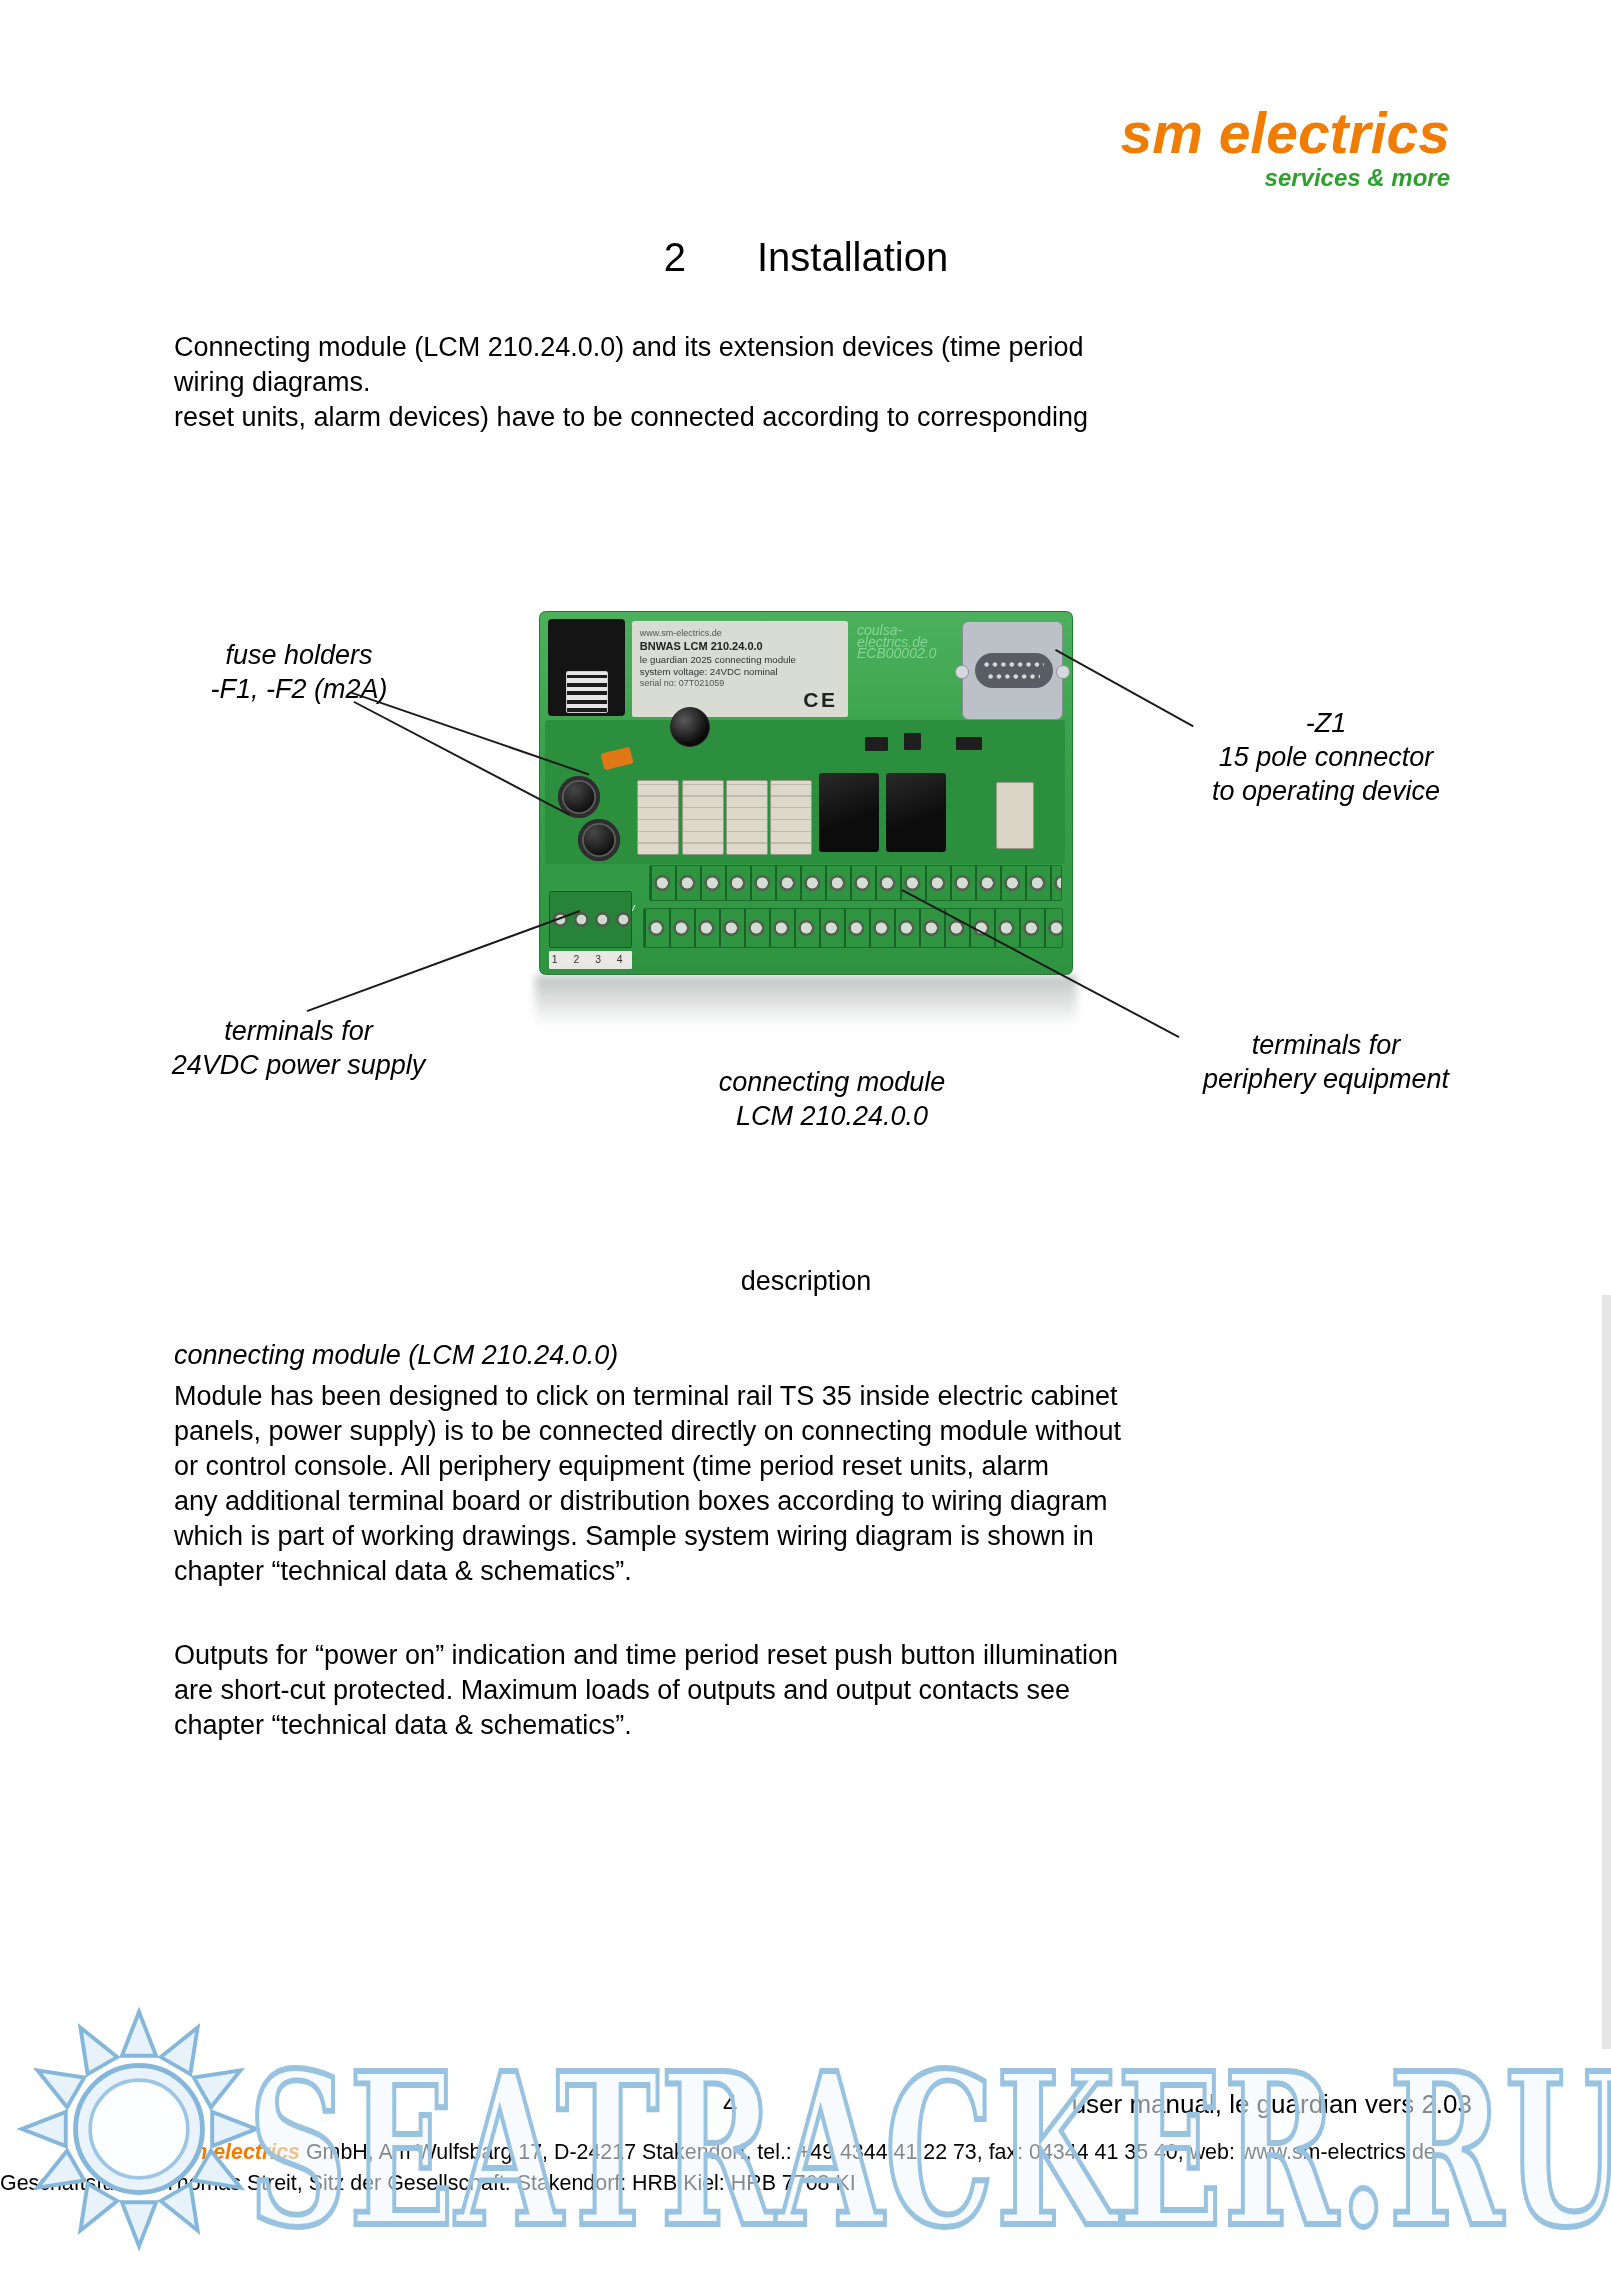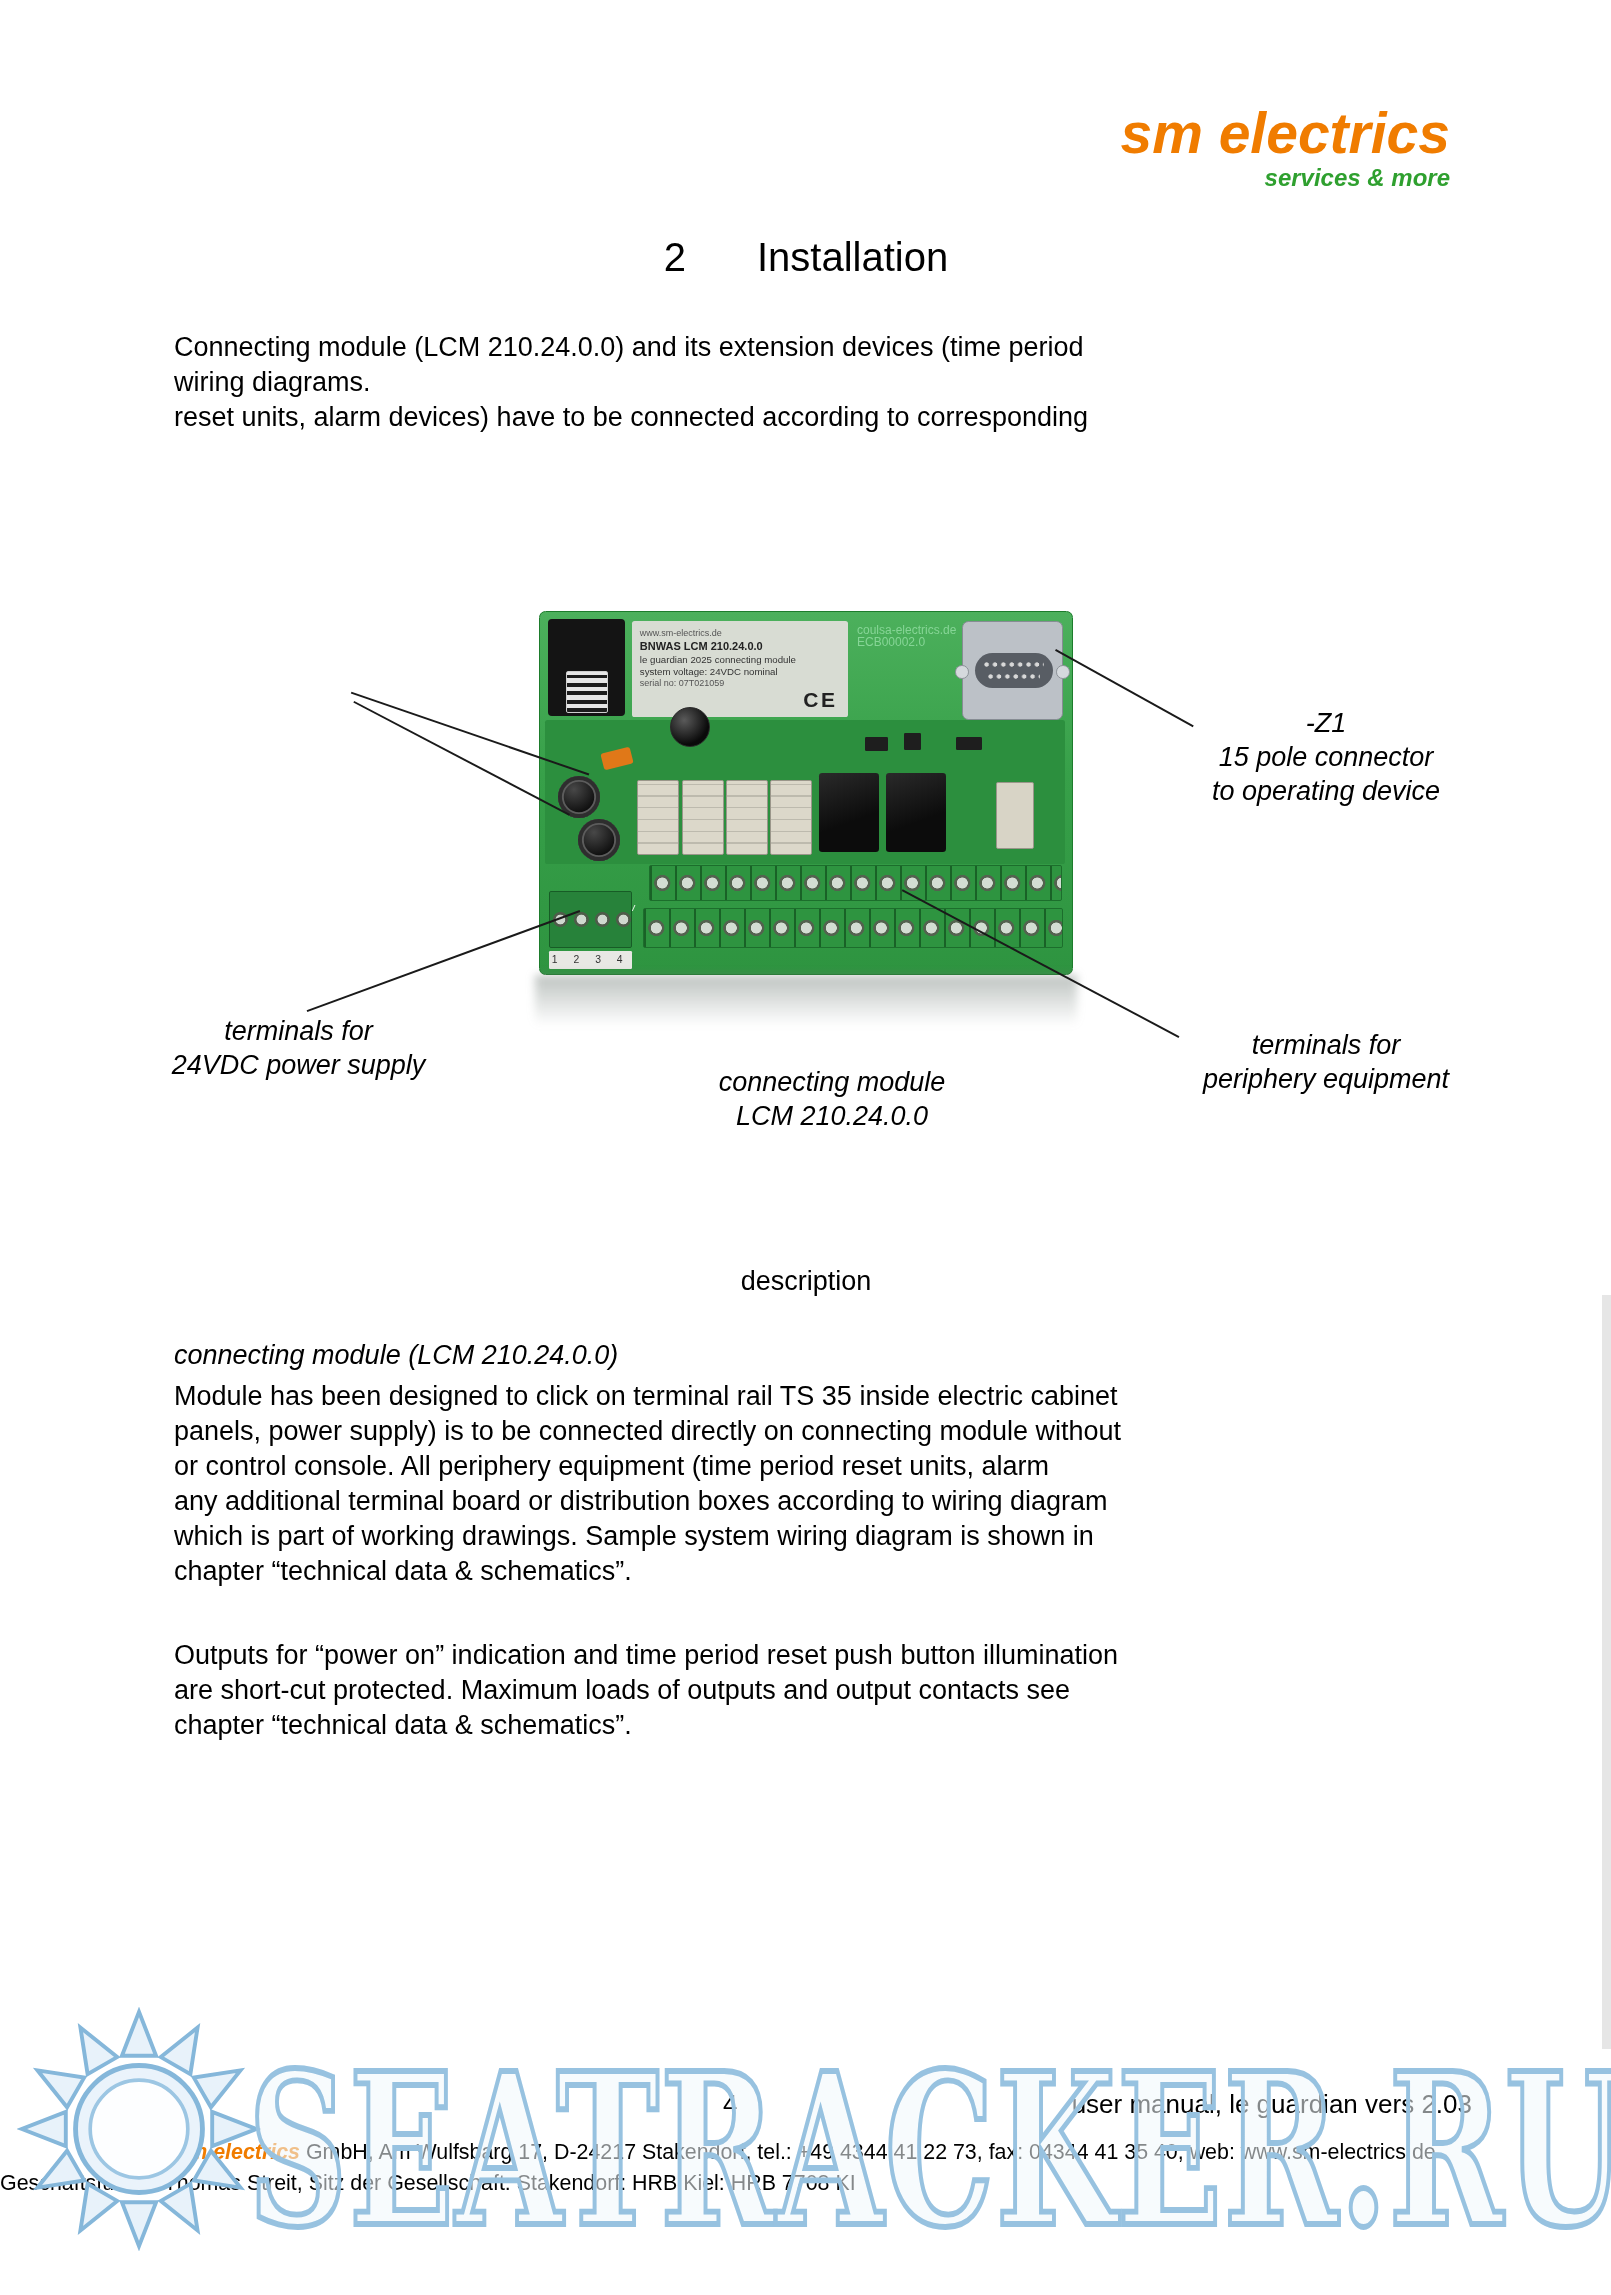--- a/index.html
+++ b/index.html
@@ -39,21 +39,21 @@
             border:1.9px solid #1d7c2c;border-radius:6.5px;box-sizing:border-box;}
   .mod-pcb{position:absolute;left:5.2px;top:108px;width:520px;height:144px;background:#2c8f3e;border-radius:2.6px;}
   .conn-black{position:absolute;left:7.8px;top:6.5px;width:77px;height:97px;background:#141414;border-radius:3.9px;}
   .conn-stripes{position:absolute;left:18px;top:52px;width:40px;height:40px;background:repeating-linear-gradient(0deg,#1c1c1c 0 3.9px,#e6e6e6 3.9px 8.4px);border:1.3px solid #cfcfcf;border-radius:1.9px;}
   .sticker{position:absolute;left:92px;top:9px;width:216px;height:96px;background:#d8dcd3;border-radius:2.6px;
            box-sizing:border-box;padding:6.5px 7.8px;color:#333;}
   .sticker .s-small{font-size:9px;line-height:11.7px;color:#555;}
   .sticker .s-main{font-size:11px;line-height:14.3px;font-weight:bold;color:#222;}
   .sticker .s-line{font-size:9.7px;line-height:12.3px;color:#333;}
   .ce-mark{position:absolute;right:10.4px;bottom:5.2px;font-size:21px;font-weight:bold;letter-spacing:2.6px;color:#222;}
-  .board-text{position:absolute;left:317px;top:13px;width:104px;text-align:left;color:#86d596;font-size:12px;line-height:11.7px;}
+  .board-text{position:absolute;left:317px;top:13px;width:104px;text-align:left;color:#86d596;font-size:14px;line-height:11.7px;font-style:italic;}
   .db15{position:absolute;left:422px;top:9px;width:101px;height:99px;background:#bcc1c7;border:1.3px solid #868c93;
         border-radius:6.5px;box-sizing:border-box;}
   .db15-slot{position:absolute;left:11.7px;top:31px;width:78px;height:35px;background:#585d64;border-radius:17.5px;}
   .db15-row{position:absolute;left:9px;height:5.2px;width:60px;
             background-image:radial-gradient(circle at 2.6px 2.6px,#d8d8d8 0 1.9px,rgba(0,0,0,0) 2.6px);
             background-size:8.4px 5.2px;background-repeat:repeat-x;}
   .db15-row.r1{top:9px;}
   .db15-row.r2{top:21px;left:13px;width:52px;}
   .db15-screw{position:absolute;width:11.7px;height:11.7px;border-radius:50%;background:#d5d9dd;border:1.3px solid #8a9096;top:43px;}
   .db15-screw.sl{left:-7.8px;} .db15-screw.sr{right:-7.8px;}
@@ -169,20 +169,24 @@
       <div class="chip" style="left:416px;top:125px;width:26px;height:13px;"></div>
       <div class="tstrip upper"></div>
       <div class="tstrip lower"></div>
       <div class="pblock-label">F1,F2  B2,0V</div>
       <div class="pblock"></div>
       <div class="numstrip">1 2 3 4</div>
     </div>
     <div class="mod-shadow"></div>
   </div>
 
+  <div class="fig-label lbl-fuse">
+    <div>fuse holders</div>
+    <div>-F1, -F2 (m2A)</div>
+  </div>
   <div class="fig-label lbl-z1">
     <div>-Z1</div>
     <div>15 pole connector</div>
     <div>to operating device</div>
   </div>
   <div class="fig-label lbl-power">
     <div>terminals for</div>
     <div>24VDC power supply</div>
   </div>
   <div class="fig-label lbl-module">

